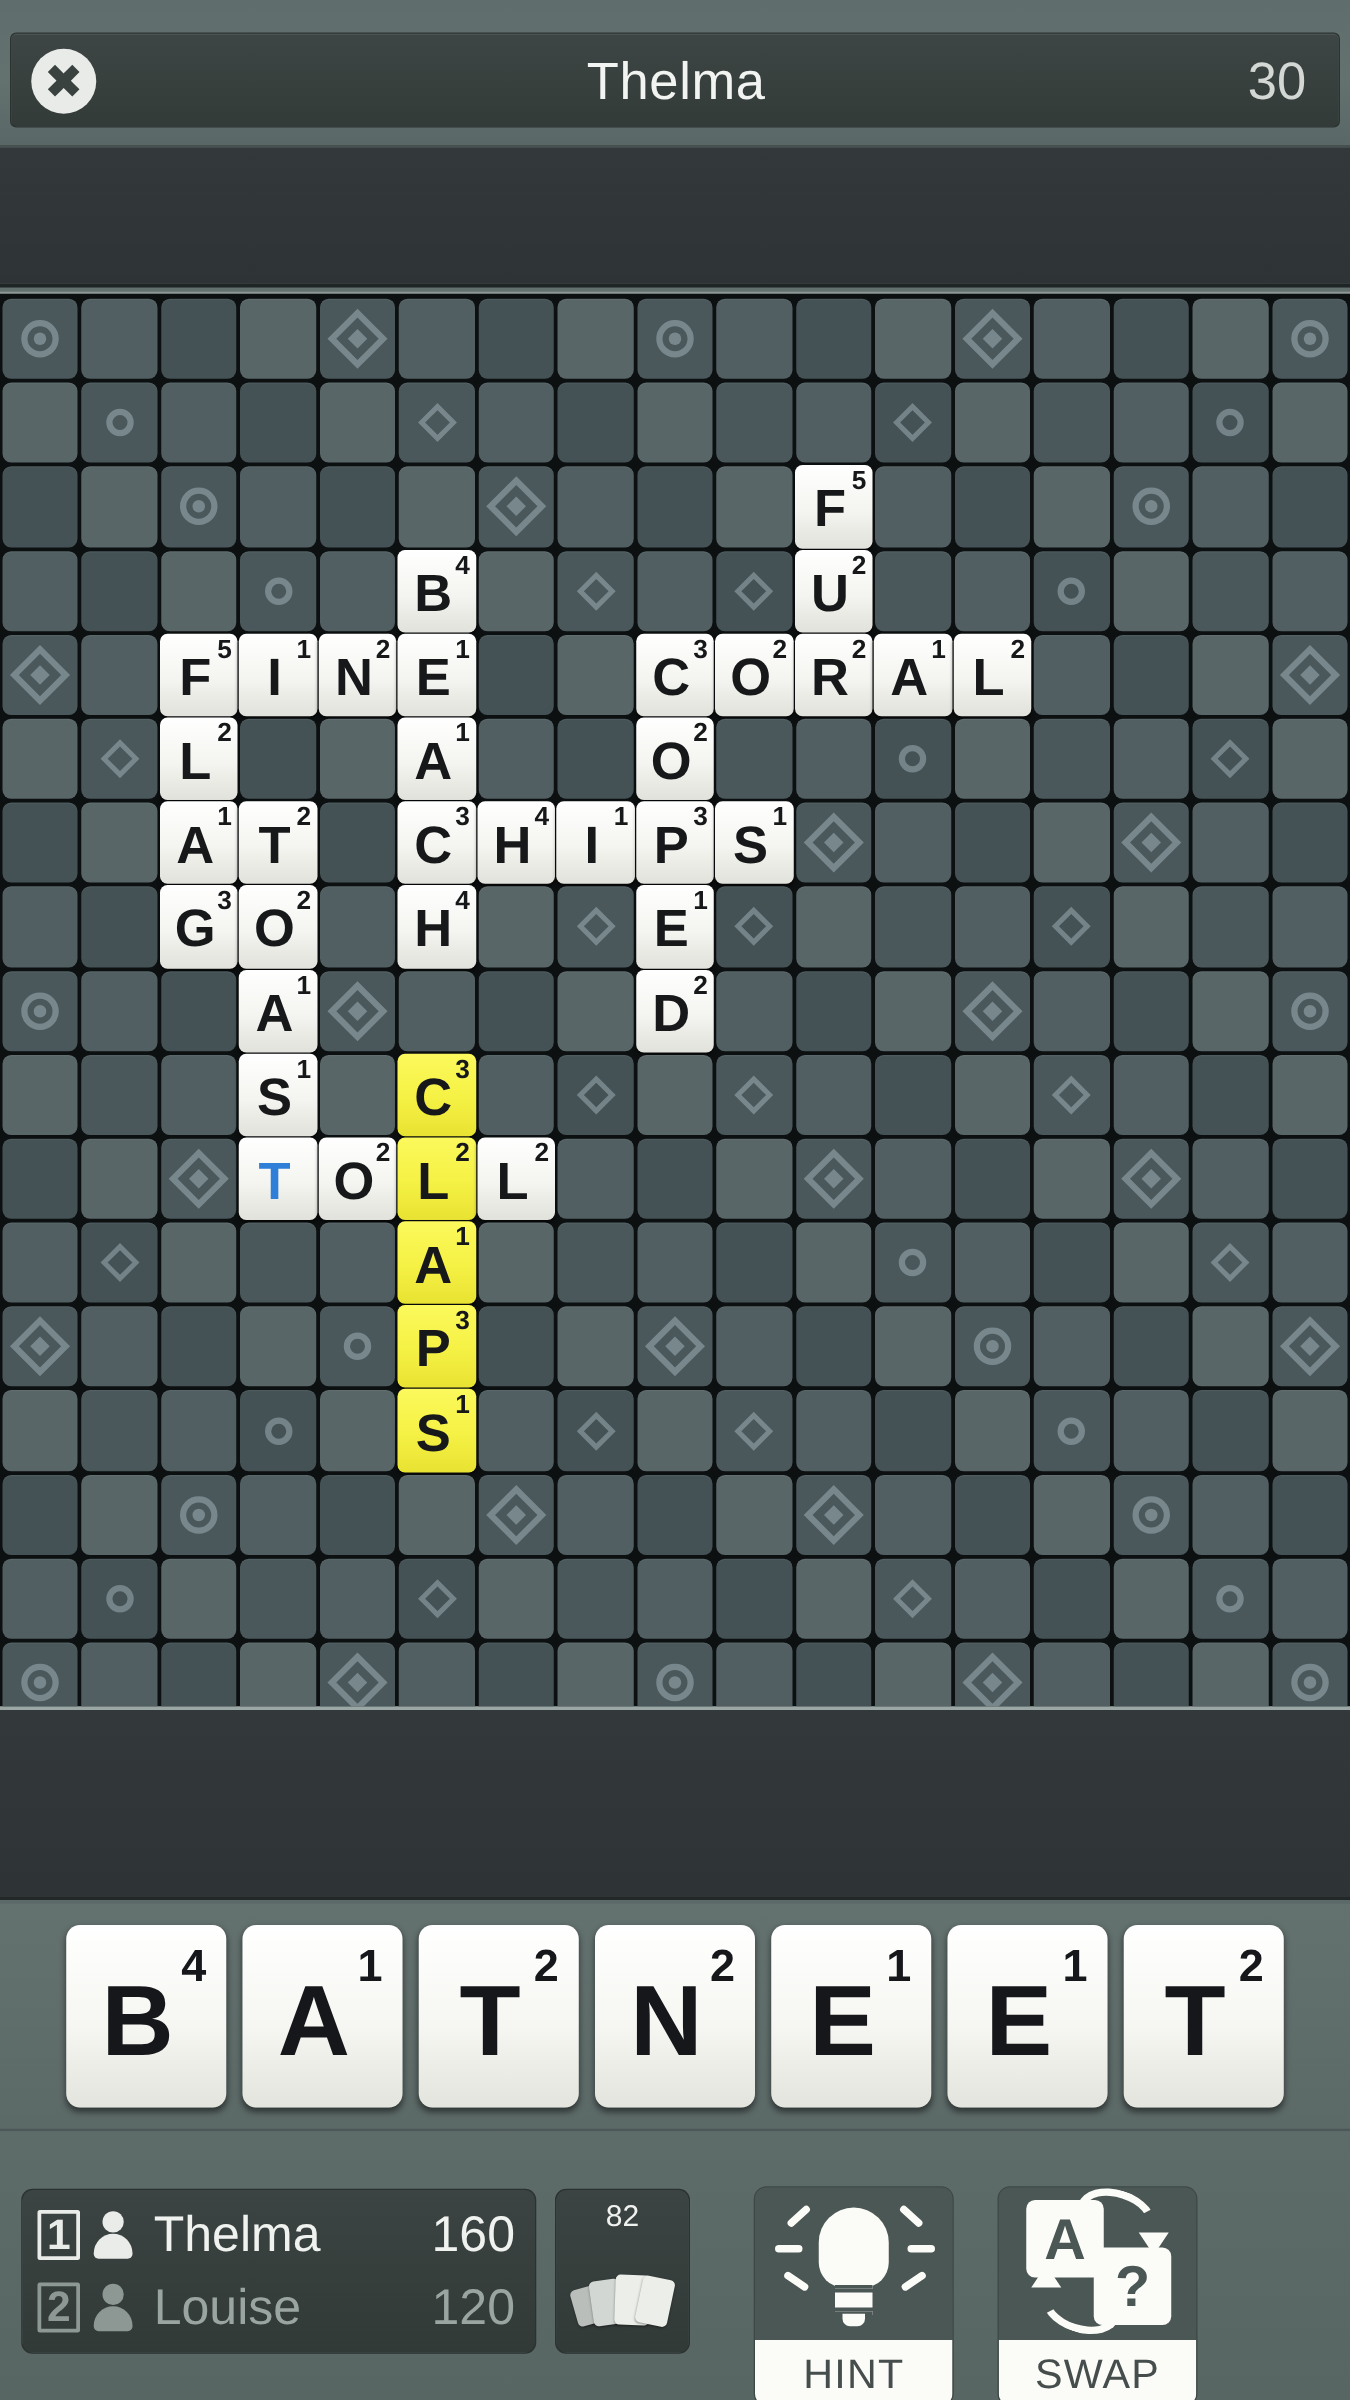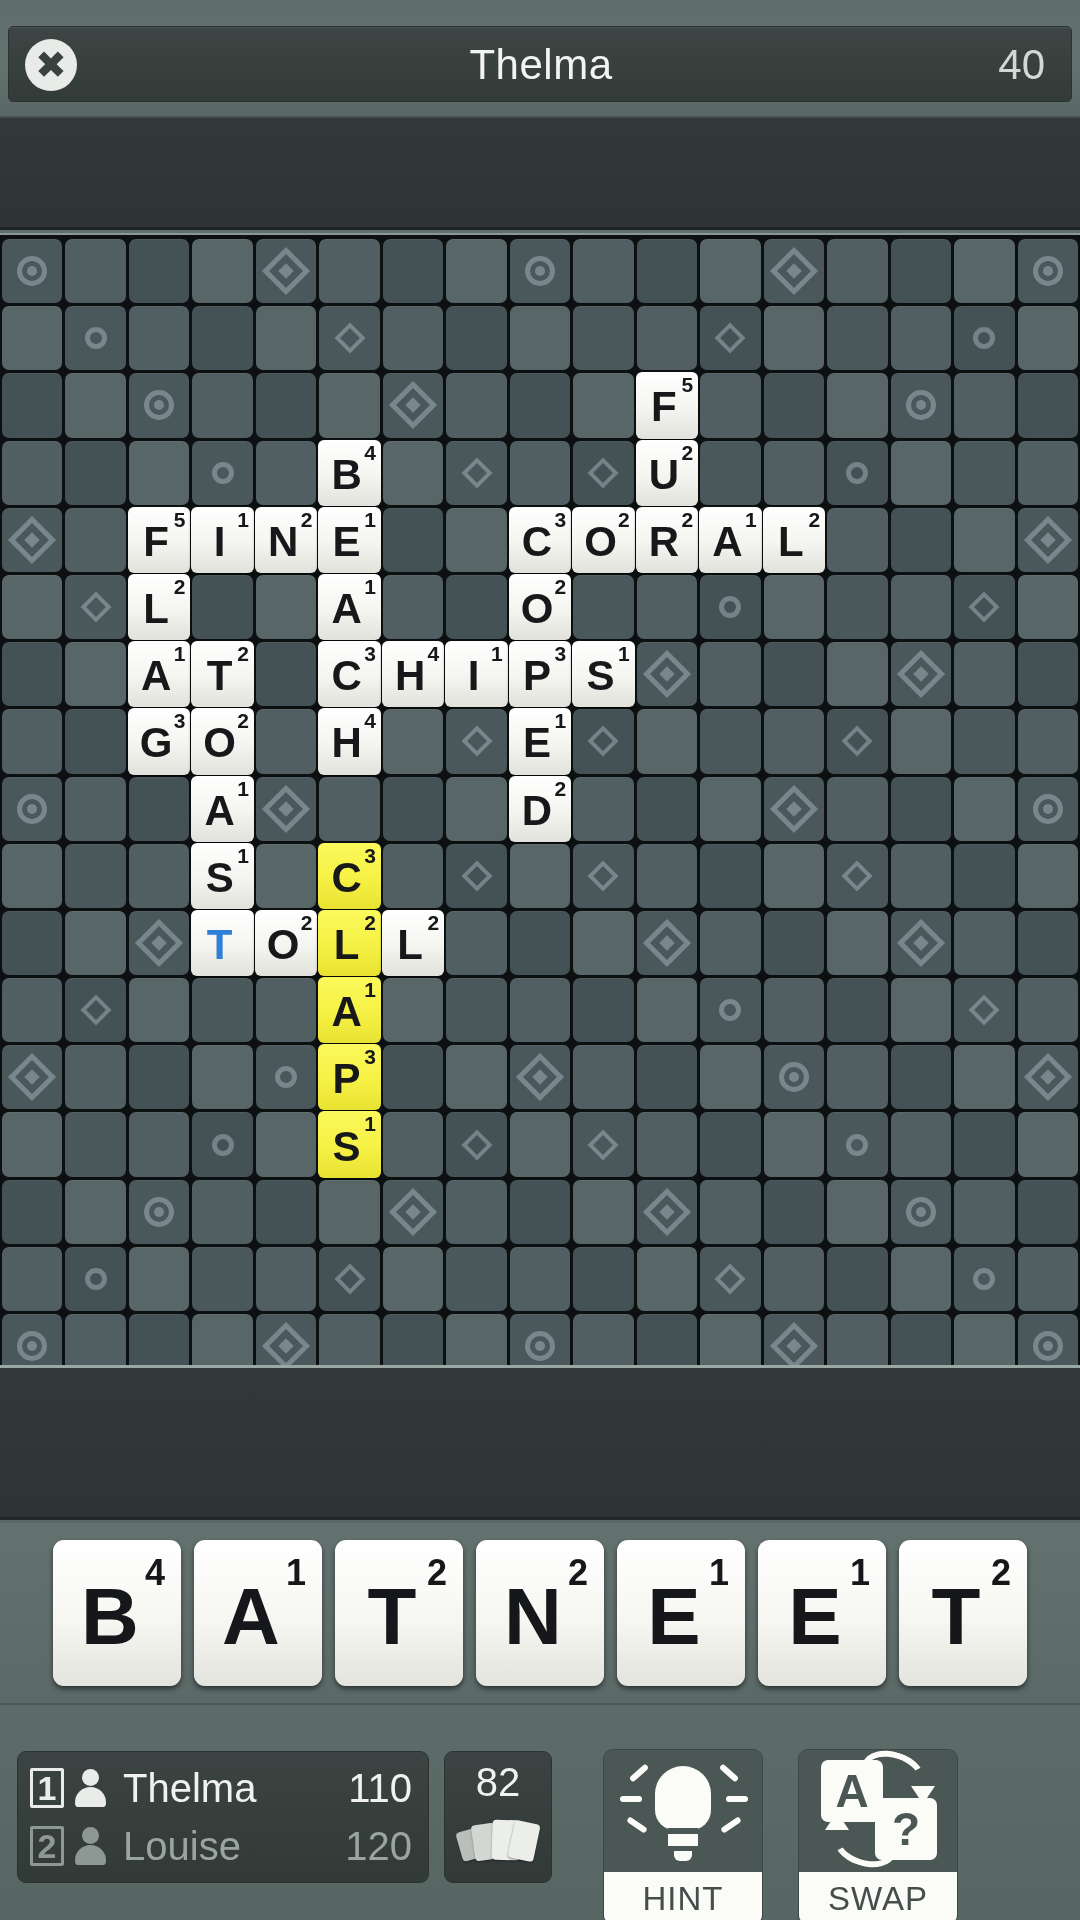--- a/index.html
+++ b/index.html
@@ -115,21 +115,21 @@
   .avatar.dim .hd,.avatar.dim .bd{ background:#8d9794; }
   .pname{ margin-left:14px; font-size:40px; color:#eff2ef; }
   .pname.dim{ color:#9aa4a1; }
   .pscore{ position:absolute; right:8px; font-size:40px; color:#eff2ef; }
   .pscore.dim{ color:#9aa4a1; }
 
   .bagbox{ position:absolute; left:444px; top:46px; width:108px; height:132px;
       background:linear-gradient(180deg,#3b4442 0%,#323a38 100%);
       border-radius:9px; border:1px solid #2b3230; }
   .bagcount{ position:absolute; left:0; top:8px; width:100%; text-align:center;
-      font-size:40px; color:#eff2ef; }
+      font-size:24px; color:#eff2ef; }
   .bagicon{ position:absolute; left:14px; top:62px; width:80px; height:54px; }
   .bagicon i{ position:absolute; display:block; background:#eceeea;
       border-radius:4px; box-shadow:0 1px 2px rgba(0,0,0,.4); }
   .bagicon i:nth-child(1){ left:0; top:16px; width:20px;height:30px; transform:rotate(-16deg); background:#b9bebb;}
   .bagicon i:nth-child(2){ left:14px; top:10px; width:24px;height:36px; transform:rotate(-8deg); background:#d3d7d3;}
   .bagicon i:nth-child(3){ left:33px; top:6px; width:28px;height:40px; transform:rotate(2deg);}
   .bagicon i:nth-child(4){ left:52px; top:8px; width:26px;height:38px; transform:rotate(12deg);}
 
   .actbtn{ position:absolute; top:44px; width:160px; height:176px;
       border-radius:10px; overflow:hidden; cursor:pointer;
@@ -178,21 +178,21 @@
 </style>
 </head>
 <body>
 
 <div id="app">
 
   <div class="topbar-wrap">
     <div class="topbar">
       <div class="close-ico">✖</div>
       <div class="bar-title">Thelma</div>
-      <div class="bar-score">40</div>
+      <div class="bar-score">30</div>
     </div>
   </div>
 
   <div class="gap-top"></div>
 
   <div class="board-frame">
     <div class="board" id="board">
         <div class="cell a">
           <div class="bonus tw"></div>
         </div>
@@ -828,21 +828,21 @@
   <div class="hud">
 
     <div class="scorebox">
       <div class="prow r1">
         <div class="rank">1</div>
         <div class="avatar">
             <div class="hd"></div>
             <div class="bd"></div>
           </div>
         <div class="pname">Thelma</div>
-        <div class="pscore">110</div>
+        <div class="pscore">160</div>
       </div>
       <div class="prow r2">
         <div class="rank dim">2</div>
         <div class="avatar dim">
             <div class="hd"></div>
             <div class="bd"></div>
           </div>
         <div class="pname dim">Louise</div>
         <div class="pscore dim">120</div>
       </div>

